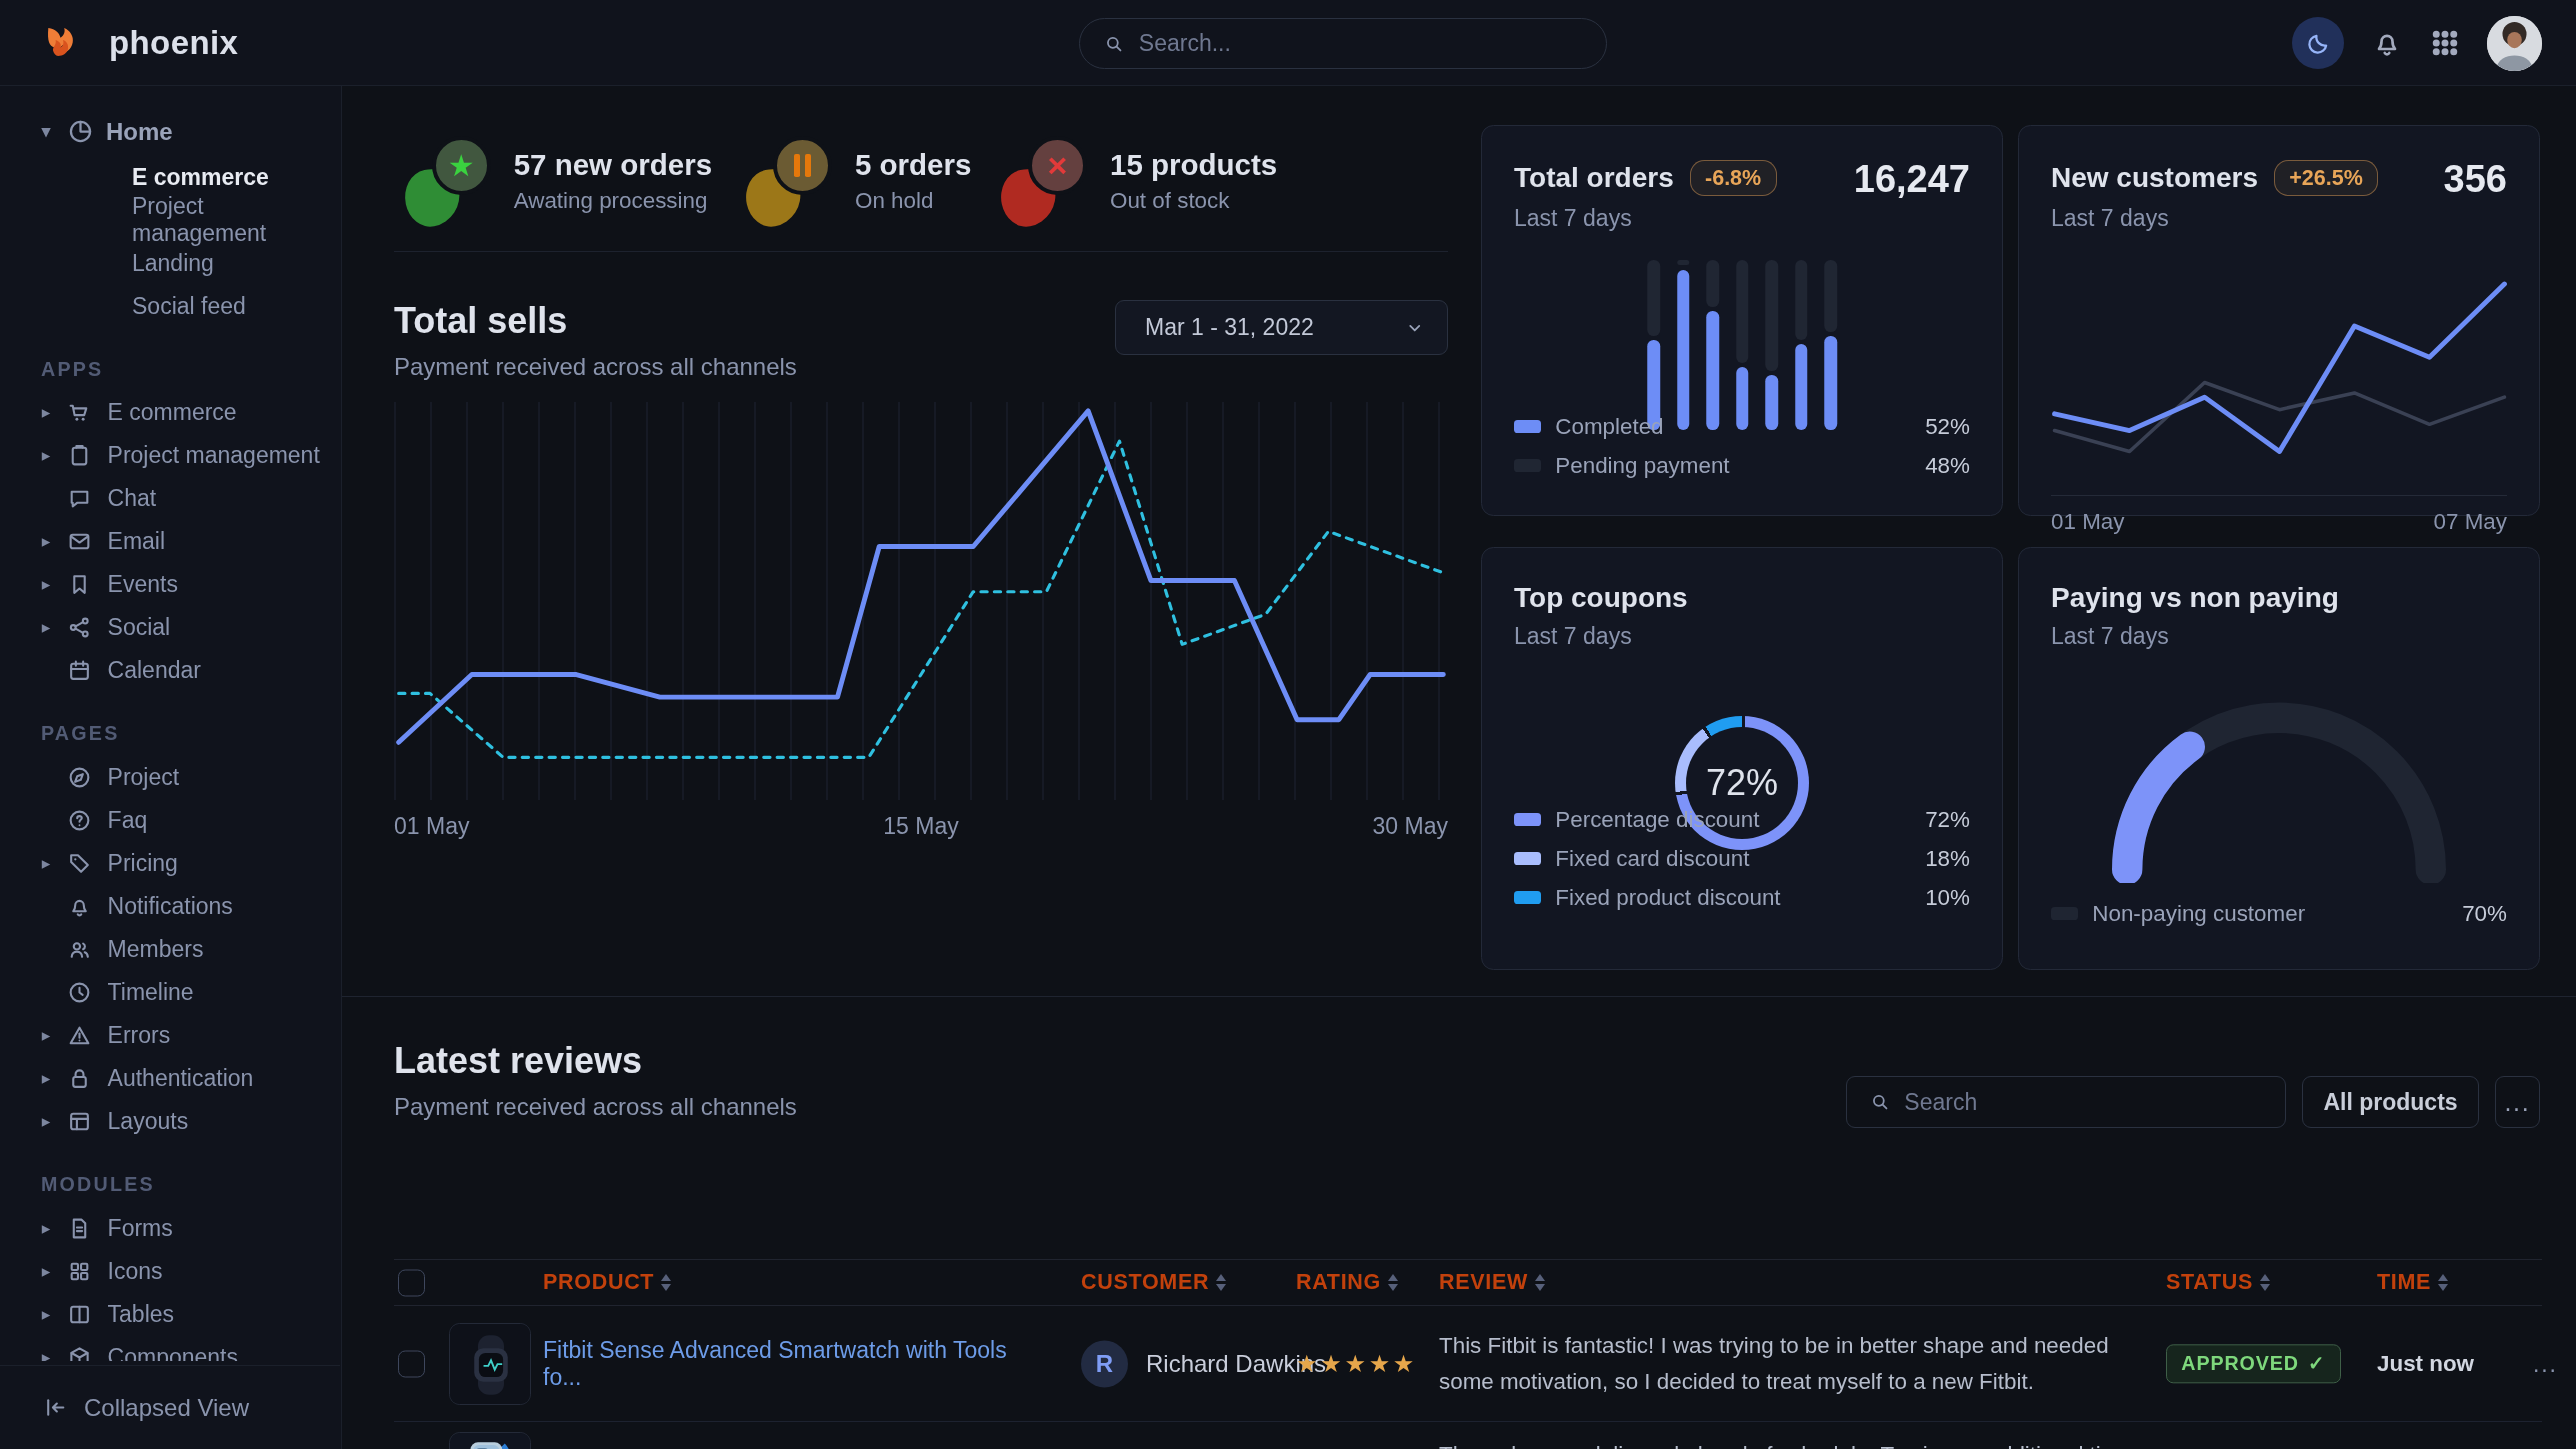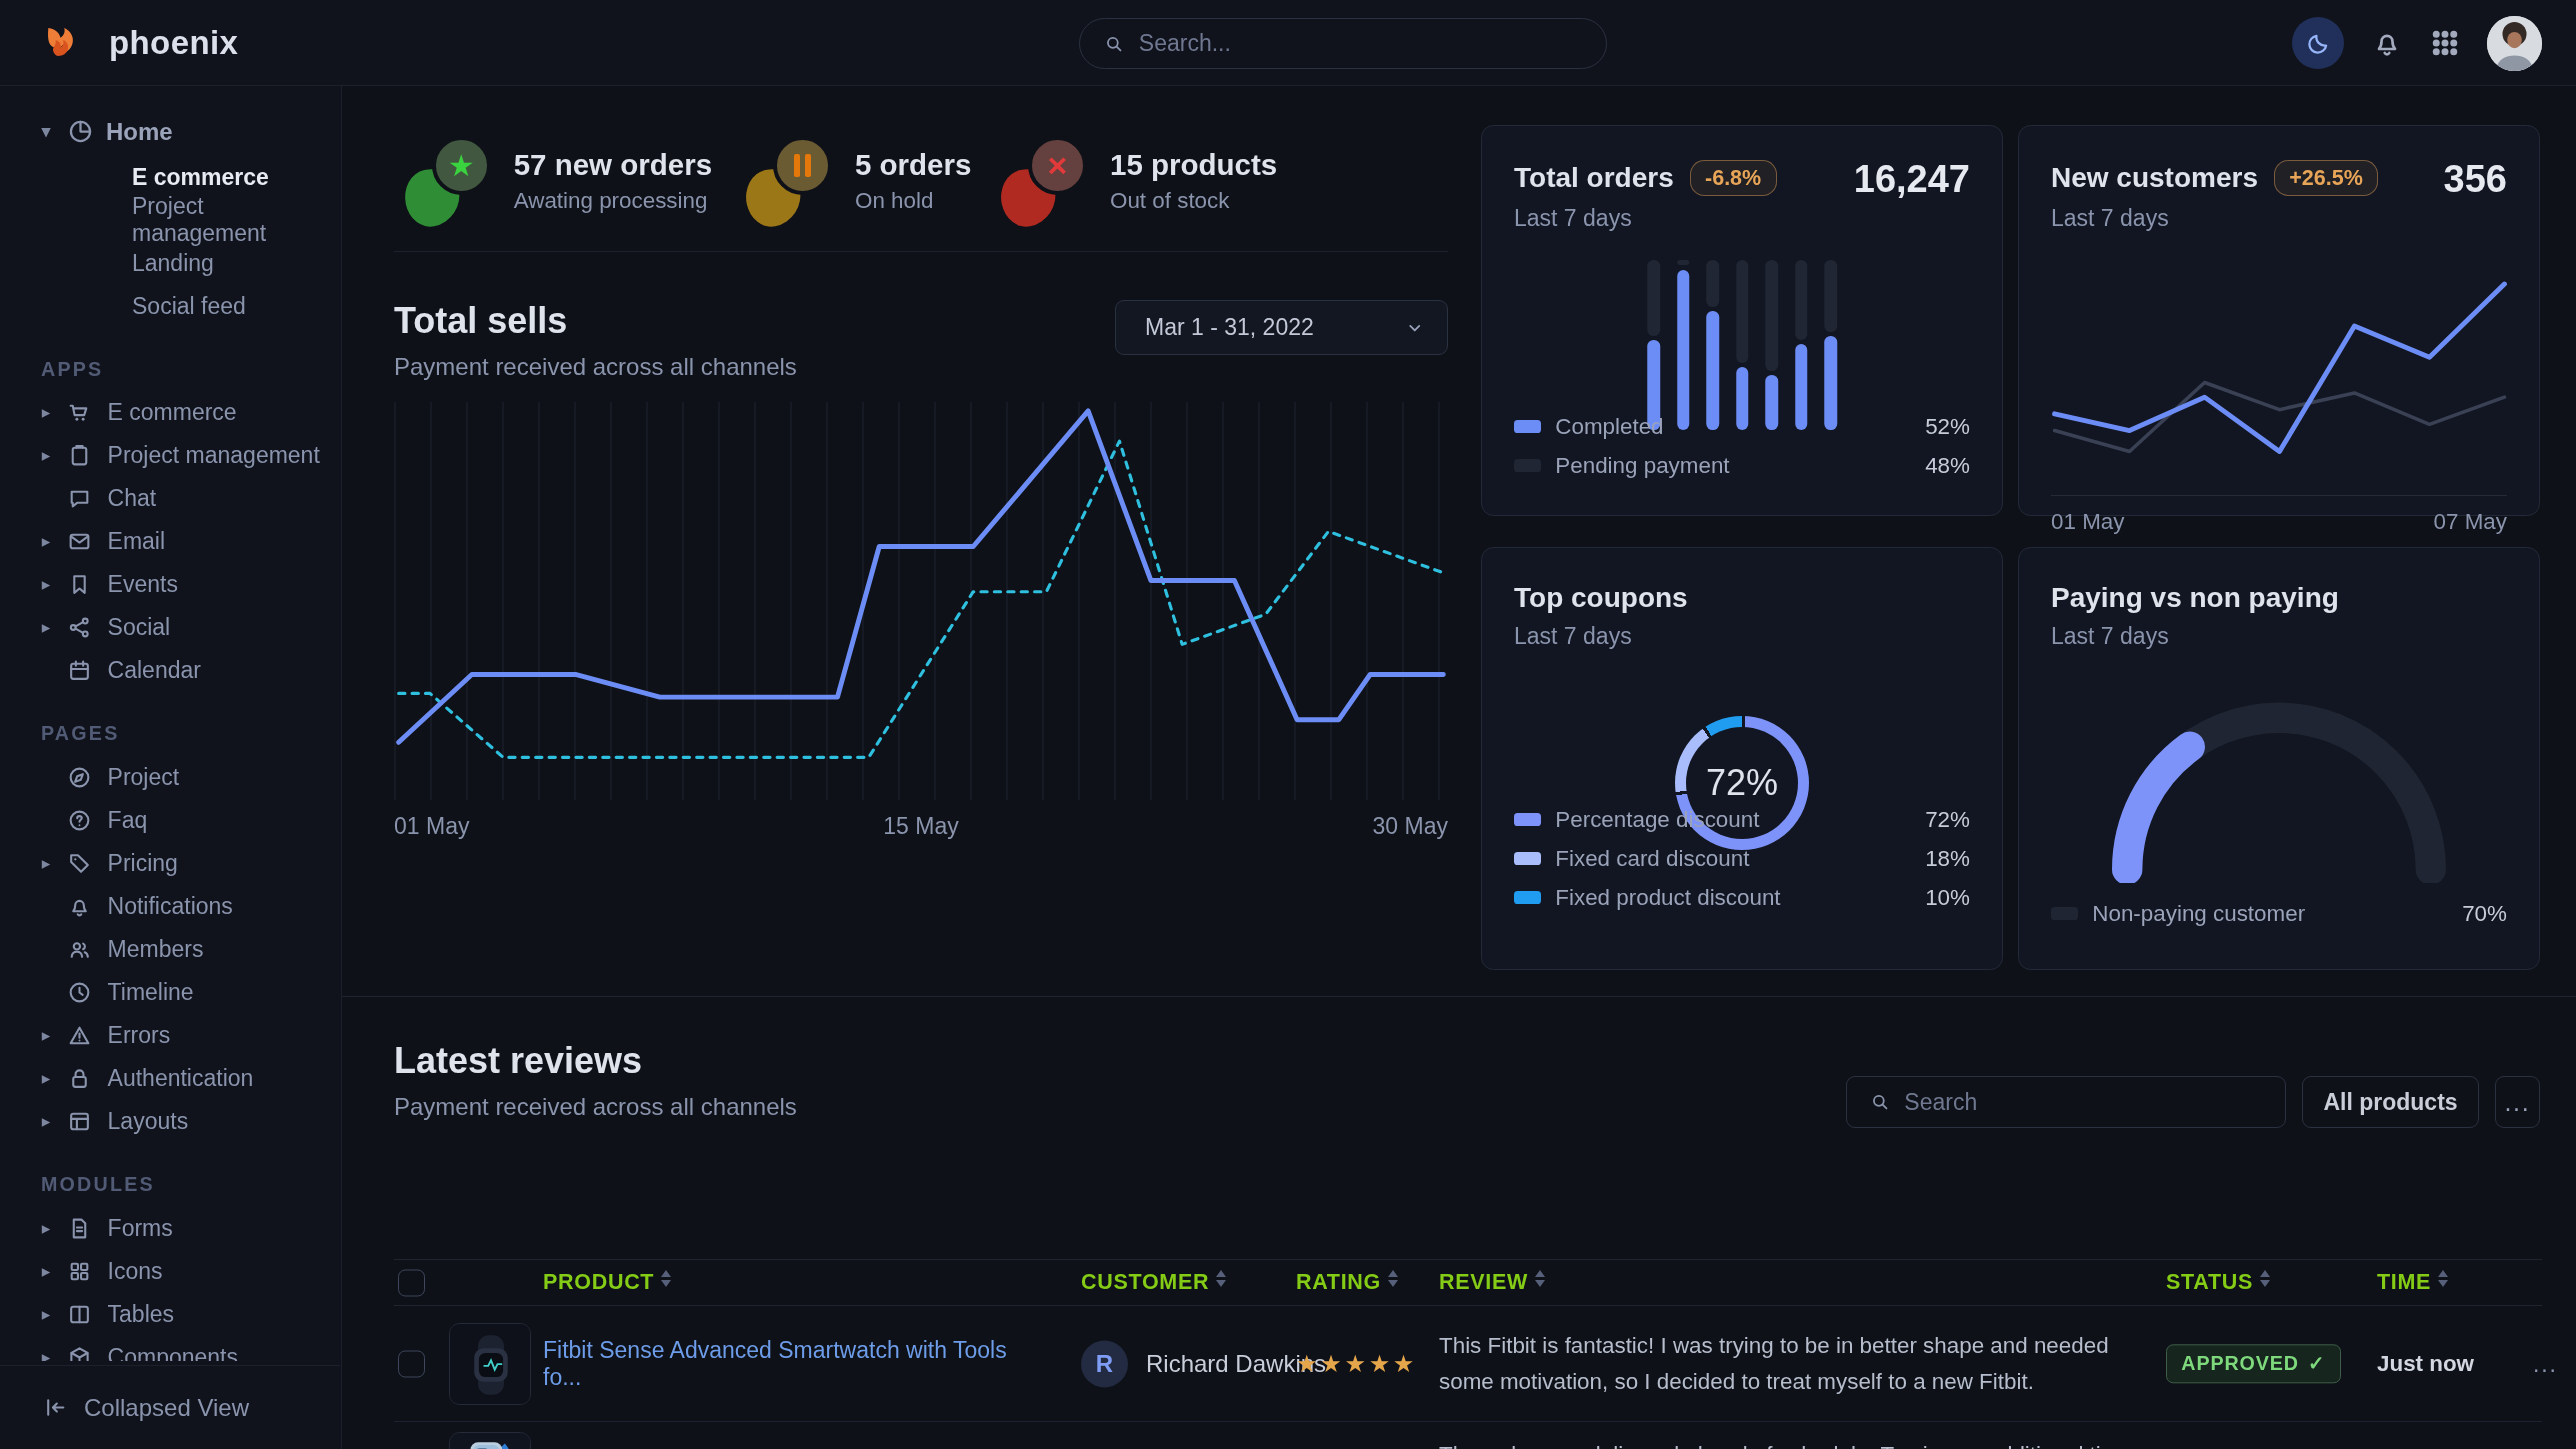--- a/index.html
+++ b/index.html
@@ -98,21 +98,21 @@
   .rv-head{position:absolute;left:52px;top:43px;}
   .rv-controls{position:absolute;right:36px;top:79px;display:flex;gap:16px;}
   .rv-search{width:440px;height:52px;border:1.8px solid #2a3140;border-radius:9px;display:flex;align-items:center;gap:14.3px;padding-left:21.5px;color:#6f7890;font-size:23px;}
   .btn{height:52px;border:1.8px solid #2a3140;border-radius:9px;background:transparent;color:#c9ced9;
     font-size:23px;font-family:inherit;display:flex;align-items:center;justify-content:center;cursor:pointer;}
   .btn.allp{width:177px;font-weight:600;}
   .btn.dots{width:45px;color:#9aa3b9;font-size:25px;letter-spacing:1.8px;}
   .rtable{position:absolute;left:52px;top:262px;width:2148px;}
   .thead{height:47px;border-top:1.8px solid #20242f;border-bottom:1.8px solid #20242f;position:relative;
     display:flex;align-items:center;}
-  .th{font-size:21.5px;font-weight:700;color:#84cc16;letter-spacing:0.7px;display:flex;align-items:flex-start;gap:7.2px;position:absolute;cursor:pointer;}
+  .th{font-size:21.5px;font-weight:700;color:#c2410c;letter-spacing:0.7px;display:flex;align-items:center;gap:7.2px;position:absolute;cursor:pointer;}
   .sort{display:inline-flex;flex-direction:column;gap:2.7px;}
   .sort i{display:block;width:0;height:0;border-left:5.4px solid transparent;border-right:5.4px solid transparent;}
   .sort i.up{border-bottom:7.2px solid #57607a;}
   .sort i.dn{border-top:7.2px solid #57607a;}
   .trow{position:relative;border-bottom:1.8px solid #1d2230;}
   .cell{position:absolute;top:50%;transform:translateY(-50%);}
   .cb{width:27px;height:27px;border:1.8px solid #3e475d;border-radius:7.2px;cursor:pointer;}
   .thumb{width:82px;height:82px;border:1.8px solid #242a38;border-radius:10.7px;overflow:hidden;background:#0f131c;cursor:pointer;}
   .prod-link{font-size:23px;color:var(--link);max-width:483px;cursor:pointer;}
   .cust{display:flex;align-items:center;gap:18px;}

